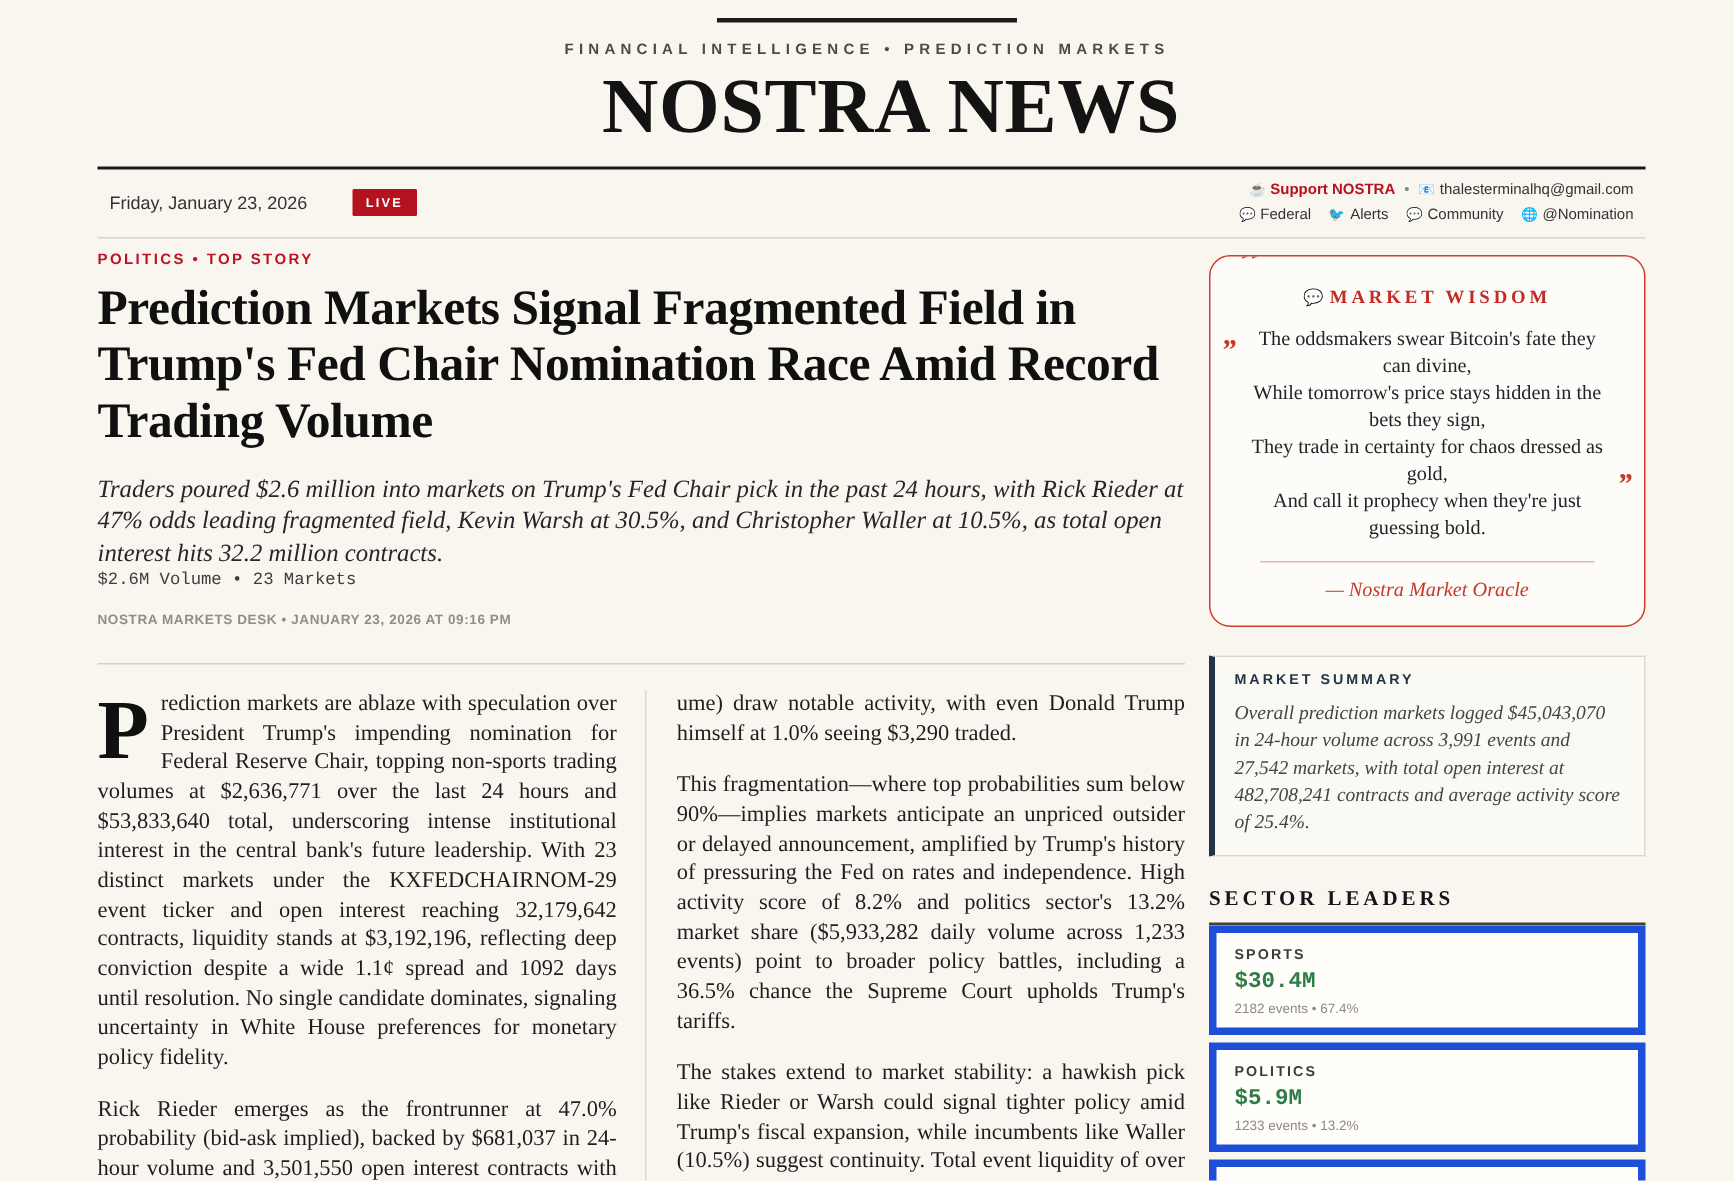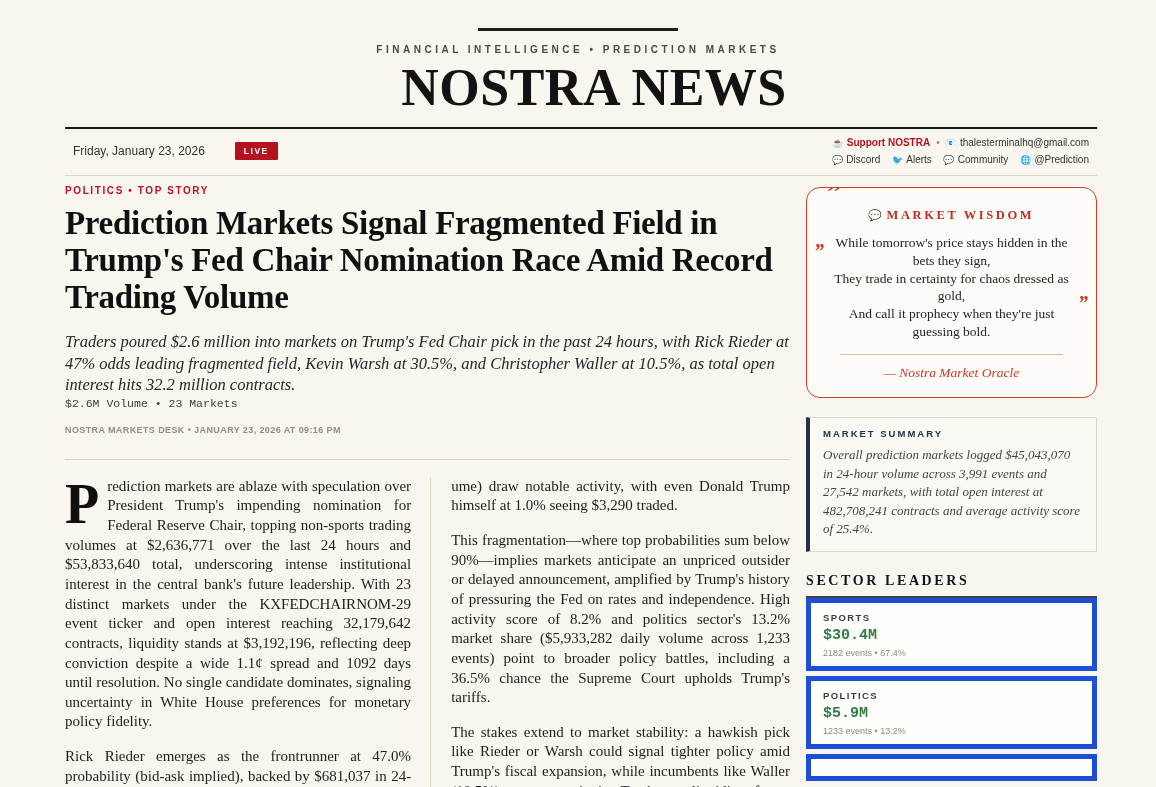--- a/index.html
+++ b/index.html
@@ -2,21 +2,21 @@
 <html lang="en"><head>
 <meta charset="utf-8">
 <style>
   html,body{margin:0;padding:0;}
   body{
     width:1156px;height:787px;overflow:hidden;position:relative;
     background:#f9f6ef;color:#1c1c1c;
     font-family:"Liberation Serif", serif;
   }
   
-  .masthead{padding-top:28px;text-align:center;}
+  .masthead{padding-top:12px;text-align:center;}
   .mast-rule{width:200px;height:3px;background:#1d1d1d;margin:0 auto 13px;}
   .tagline{
     font-family:"Liberation Sans", sans-serif;font-size:10px;font-weight:bold;
     letter-spacing:3.5px;color:#4a4a4a;
   }
   .paper-title{
     font-family:"Liberation Serif", serif;font-weight:bold;font-size:52px;
     color:#131313;line-height:1.02;margin-top:6px;letter-spacing:0.5px;margin-left:32px;
   }
   
@@ -136,24 +136,24 @@
 <div class="topbar">
   <div class="topbar-left">
     <span class="date-text">Friday, January 23, 2026</span>
     <span class="live-badge">LIVE</span>
   </div>
   <div class="topbar-right">
     <div>
       <span class="tb-ico">☕</span><a href="#" class="support-link">Support NOSTRA</a><span class="tb-sep">•</span><span class="tb-ico">📧</span><a href="#" class="tb-link" style="margin-left:0">thalesterminalhq@gmail.com</a>
     </div>
     <div>
-      <span class="tb-ico">💬</span><a href="#" class="tb-link" style="margin-left:0">Discord</a>
+      <span class="tb-ico">💬</span><a href="#" class="tb-link" style="margin-left:0">Federal</a>
       <span class="tb-ico" style="margin-left:9px">🐦</span><a href="#" class="tb-link" style="margin-left:0">Alerts</a>
       <span class="tb-ico" style="margin-left:9px">💬</span><a href="#" class="tb-link" style="margin-left:0">Community</a>
-      <span class="tb-ico" style="margin-left:9px">🌐</span><a href="#" class="tb-link" style="margin-left:0">@Prediction</a>
+      <span class="tb-ico" style="margin-left:9px">🌐</span><a href="#" class="tb-link" style="margin-left:0">@Nomination</a>
     </div>
   </div>
 </div>
 
 <div class="main">
 
   <article class="article">
     <div class="kicker">POLITICS • TOP STORY</div>
     <h1 class="headline">Prediction Markets Signal Fragmented Field in Trump's Fed Chair Nomination Race Amid Record Trading Volume</h1>
     <p class="deck">Traders poured $2.6 million into markets on Trump's Fed Chair pick in the past 24 hours, with Rick Rieder at 47% odds leading fragmented field, Kevin Warsh at 30.5%, and Christopher Waller at 10.5%, as total open interest hits 32.2 million contracts.</p>
@@ -174,20 +174,21 @@
     </div>
   </article>
 
   <aside class="sidebar">
 
     <div class="wisdom-box">
       <span class="wisdom-topmark">”</span>
       <div class="wisdom-header"><span class="w-ico">💬</span><span>MARKET WISDOM</span></div>
       <span class="wisdom-leftmark">”</span>
       <div class="wisdom-quote">
+        <div>The oddsmakers swear Bitcoin's fate they can divine,</div>
         <div>While tomorrow's price stays hidden in the bets they sign,</div>
         <div>They trade in certainty for chaos dressed as gold,</div>
         <div>And call it prophecy when they're just guessing bold.</div>
       </div>
       <span class="wisdom-rightmark">”</span>
       <hr class="wisdom-divider">
       <div class="wisdom-attrib">— Nostra Market Oracle</div>
     </div>
 
     <div class="summary-box">

